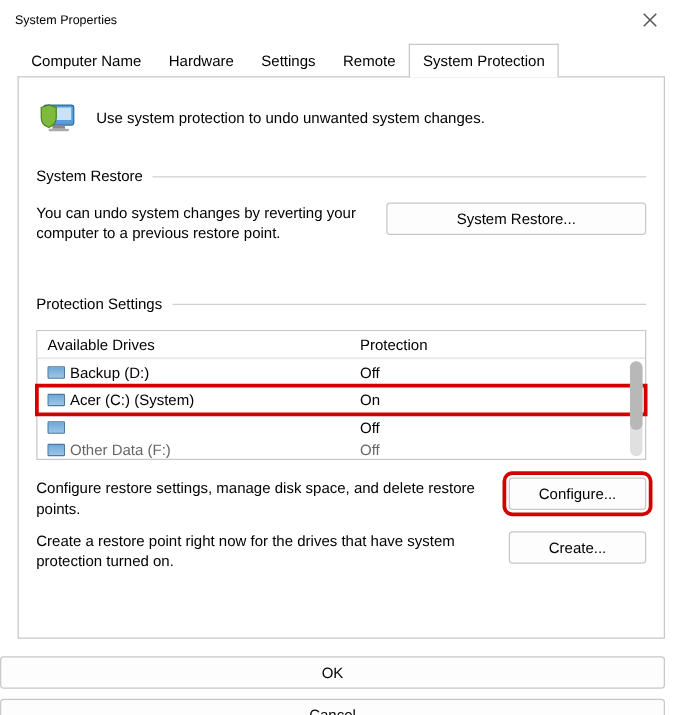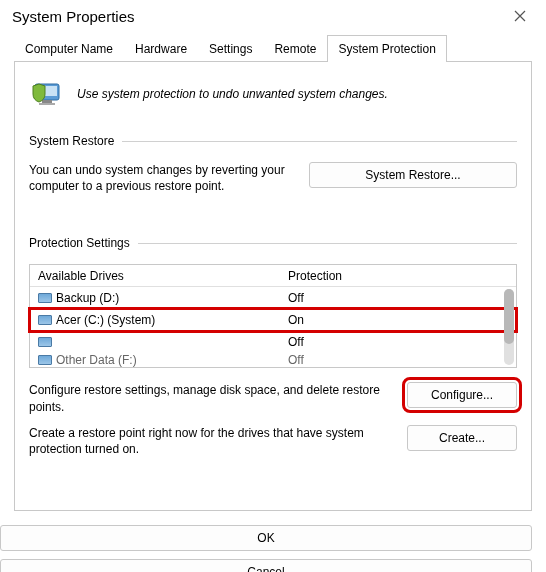--- a/index.html
+++ b/index.html
@@ -13,21 +13,21 @@
     overflow: hidden;
     color: #000;
   }
   .titlebar {
     display: flex;
     align-items: center;
     justify-content: space-between;
     height: 32px;
     padding: 0 12px;
   }
-  .title { font-size: 15px; color: #000; }
+  .title { font-size: 10px; color: #000; }
   .close {
     width: 28px; height: 28px;
     display: flex; align-items: center; justify-content: center;
     color: #555;
     cursor: pointer;
   }
   .close svg { width: 12px; height: 12px; }
 
   .tabs {
     display: flex;
@@ -55,21 +55,20 @@
     padding: 14px 14px 20px 14px;
     position: relative;
     min-height: 450px;
   }
 
   .intro {
     display: flex;
     align-items: center;
     gap: 12px;
     margin-bottom: 22px;
-    font-style: italic;
   }
   .intro-icon {
     width: 36px; height: 36px; flex-shrink: 0;
   }
 
   .section-title-row {
     display: flex;
     align-items: center;
     margin: 10px 0 14px 0;
   }

